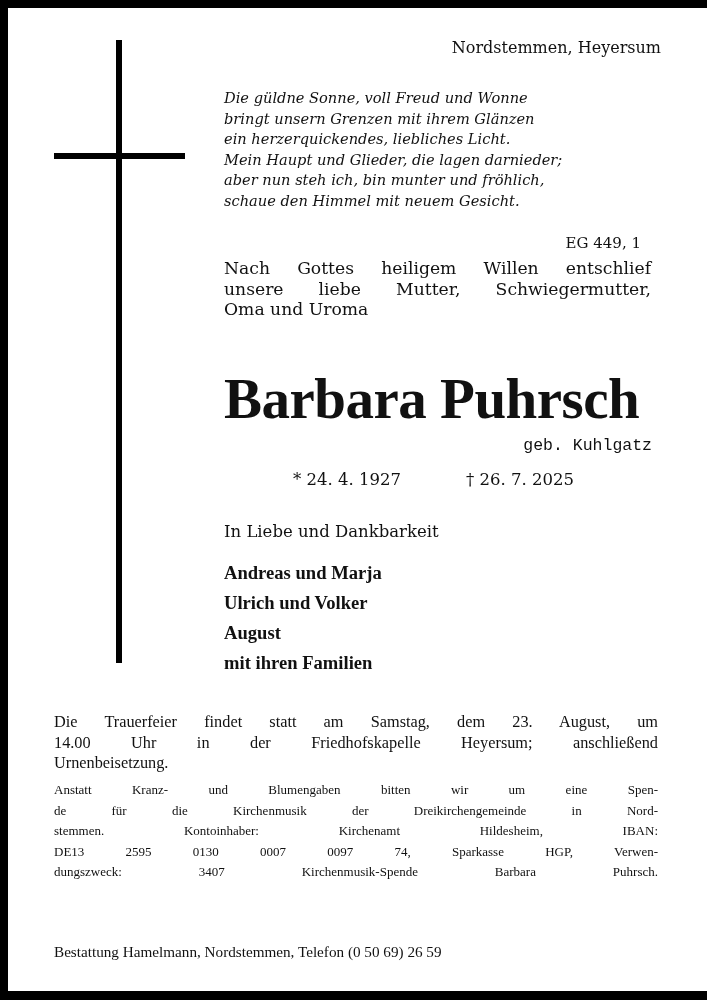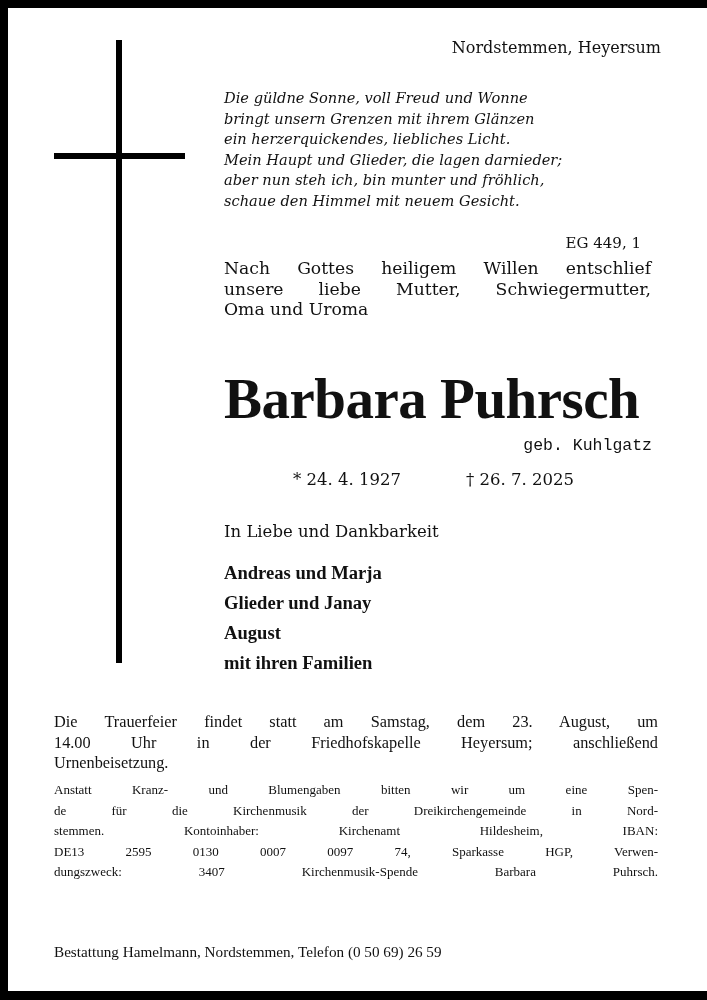--- a/index.html
+++ b/index.html
@@ -73,21 +73,21 @@
   <div class="name">Barbara Puhrsch</div>
   <div class="born-name">geb. Kuhlgatz</div>
   <div class="dates">
     <span class="birth">* 24. 4. 1927</span>
     <span class="death">† 26. 7. 2025</span>
   </div>
 
   <div class="gratitude">In Liebe und Dankbarkeit</div>
   <div class="mourners">
     <div>Andreas und Marja</div>
-    <div>Glieder und Janay</div>
+    <div>Ulrich und Volker</div>
     <div>August</div>
     <div>mit ihren Familien</div>
   </div>
 
   <div class="funeral">
     <div class="j">Die Trauerfeier findet statt am Samstag, dem 23. August, um</div>
     <div class="j">14.00 Uhr in der Friedhofskapelle Heyersum; anschließend</div>
     <div>Urnenbeisetzung.</div>
   </div>
 

